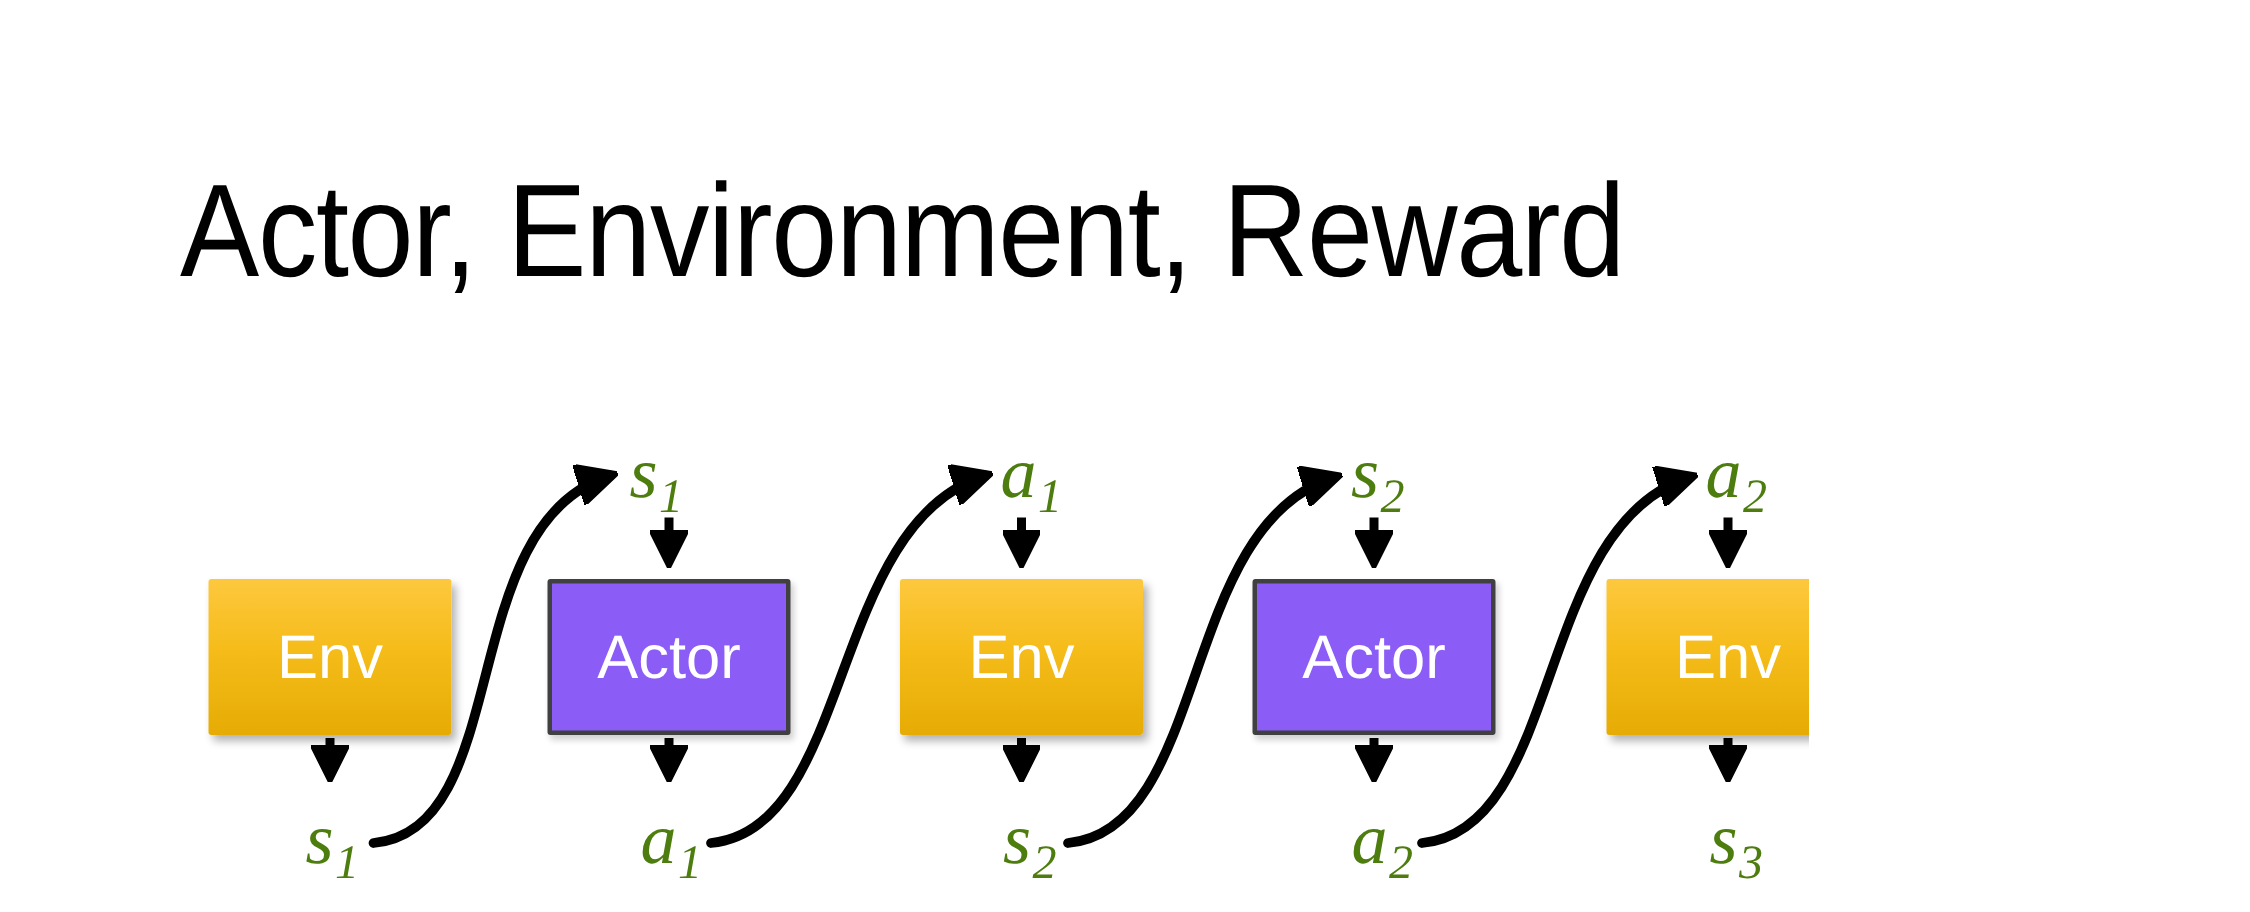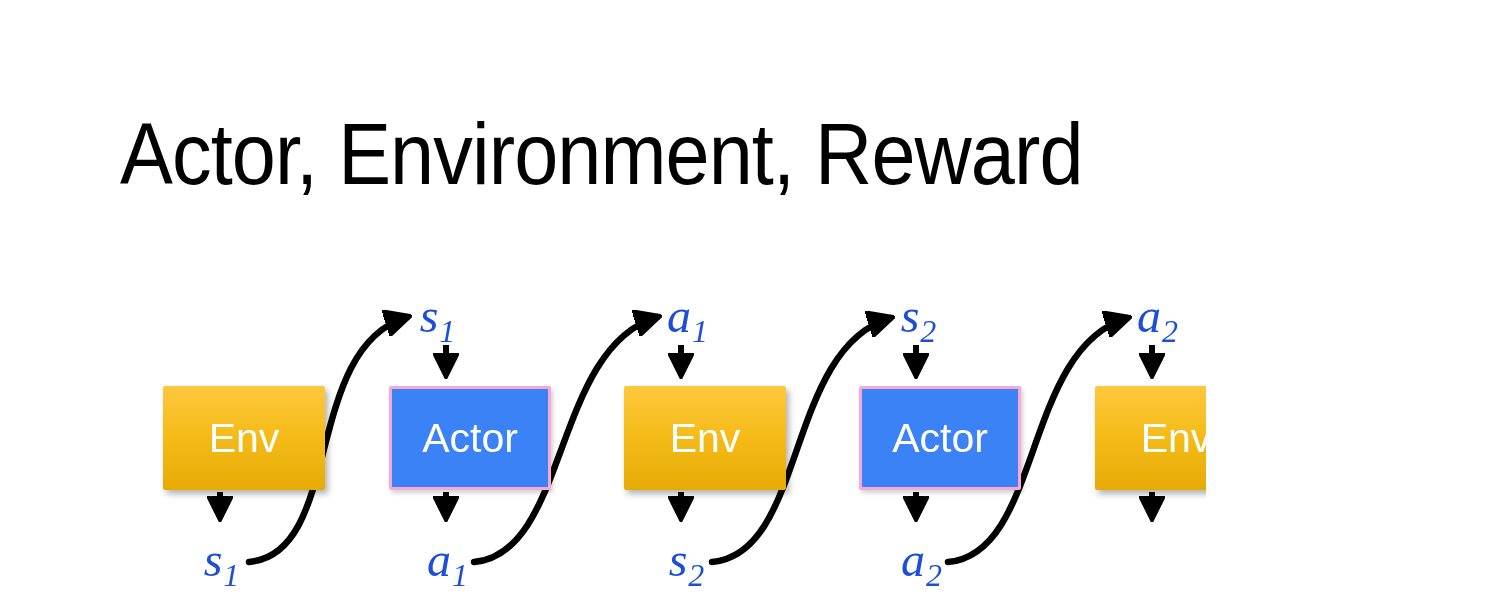--- a/index.html
+++ b/index.html
@@ -29,36 +29,35 @@
     top: 386px;
     width: 162px;
     height: 104px;
     display: flex;
     align-items: center;
     justify-content: center;
     color: #ffffff;
     font-size: 41px;
     border-radius: 2px;
     box-sizing: border-box;
-    margin-left: 24px;
   }
   .box.env {
     background: linear-gradient(180deg, #FDC83E 0%, #F5BC1A 45%, #E6AB04 100%);
     box-shadow: 3px 4px 6px rgba(0,0,0,0.30);
   }
   .box.actor {
-    background: #3b82f6;
-    border: 3px solid #f9a8d4;
+    background: #8b5cf6;
+    border: 3px solid #404040;
     box-shadow: 2px 3px 4px rgba(0,0,0,0.18);
   }
   .mlabel {
     position: absolute;
     width: 90px;
     text-align: center;
-    color: #1d4ed8;
+    color: #4d7c0f;
     font-family: "Liberation Serif", serif;
     font-style: italic;
     font-size: 48px;
     line-height: 1;
     white-space: nowrap;
   }
   .mlabel .msub {
     font-size: 32px;
     position: relative;
     top: 10px;
@@ -141,16 +140,17 @@
 
   <div class="mlabel top" style="left:392px"><span class="mbase">s</span><span class="msub">1</span></div>
   <div class="mlabel top" style="left:642px"><span class="mbase">a</span><span class="msub">1</span></div>
   <div class="mlabel top" style="left:873px"><span class="mbase">s</span><span class="msub">2</span></div>
   <div class="mlabel top" style="left:1112px"><span class="mbase">a</span><span class="msub">2</span></div>
 
   <div class="mlabel bottom" style="left:176px"><span class="mbase">s</span><span class="msub">1</span></div>
   <div class="mlabel bottom" style="left:402px"><span class="mbase">a</span><span class="msub">1</span></div>
   <div class="mlabel bottom" style="left:641px"><span class="mbase">s</span><span class="msub">2</span></div>
   <div class="mlabel bottom" style="left:876px"><span class="mbase">a</span><span class="msub">2</span></div>
+  <div class="mlabel bottom" style="left:1112px"><span class="mbase">s</span><span class="msub">3</span></div>
 
   <div class="dots">……</div>
 
 </div>
 
 </body></html>

